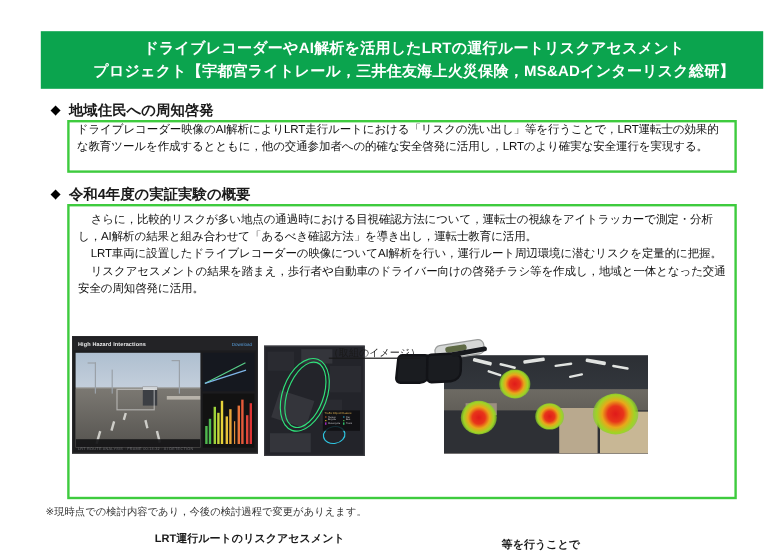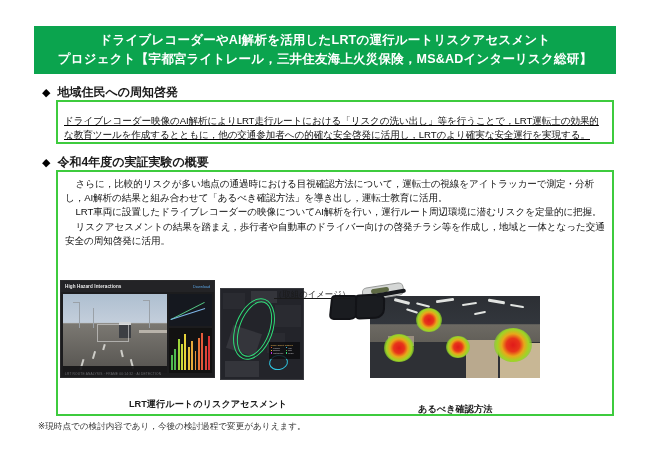--- a/index.html
+++ b/index.html
@@ -20,20 +20,21 @@
     position: absolute;
     left: 34px;
     top: 26px;
     width: 582px;
     height: 48px;
     background: #0ba44e;
     display: flex;
     flex-direction: column;
     align-items: center;
     justify-content: center;
+    padding-left: 20px;
   }
   .header-line {
     color: #ffffff;
     font-weight: bold;
     font-size: 12.5px;
     line-height: 1.55;
     letter-spacing: 0.2px;
     white-space: nowrap;
   }
 
@@ -60,22 +61,21 @@
     position: absolute;
     border: 2px solid #3ecb3e;
     background: #ffffff;
     box-sizing: border-box;
   }
   #box-vision {
     left: 56px;
     top: 100px;
     width: 558px;
     height: 44px;
-    padding: 12px 6px 3px 6px;
-    text-decoration: underline;
+    padding: 0 6px 3px 6px;
   }
   #box-outline {
     left: 56px;
     top: 170px;
     width: 558px;
     height: 246px;
     padding: 4px 6px 4px 7px;
   }
 
   .body-text {
@@ -386,20 +386,21 @@
     transform: rotate(-9deg);
   }
 
   
   .caption {
     position: absolute;
     font-size: 9.2px;
     font-weight: bold;
     color: #1a1a1a;
     white-space: nowrap;
+    margin-top: 45px;
   }
   #cap-left { left: 129px; top: 398px; }
   #cap-right { left: 418px; top: 403px; }
   .img-label {
     position: absolute;
     left: 274px;
     top: 289px;
     font-size: 8.4px;
     color: #1a1a1a;
     white-space: nowrap;
@@ -565,15 +566,15 @@
         <div class="lens right"></div>
         <div class="temple"></div>
       </div>
     </div>
 
   </div>
 </div>
 
 <div class="img-label">（取組のイメージ）</div>
 <div class="caption" id="cap-left">LRT運行ルートのリスクアセスメント</div>
-<div class="caption" id="cap-right">あるべき確認方法</div>
+<div class="caption" id="cap-right">等を行うことで</div>
 
 <div class="footnote">※現時点での検討内容であり，今後の検討過程で変更がありえます。</div>
 
 </body></html>

